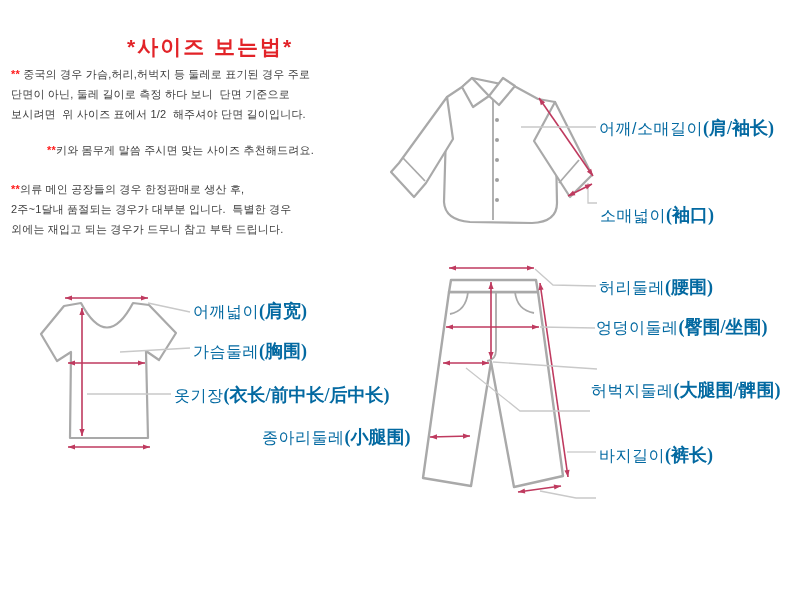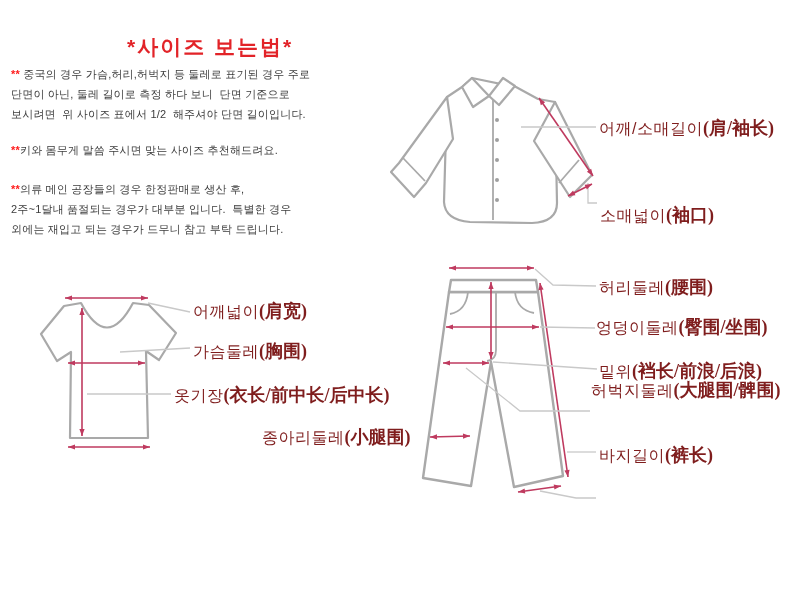--- a/index.html
+++ b/index.html
@@ -3,32 +3,32 @@
 <meta charset="utf-8">
 <style>
   html,body{margin:0;padding:0;background:#fff;}
   .canvas{position:relative;width:780px;height:600px;background:#ffffff;
           font-family:"Liberation Sans",sans-serif;overflow:hidden;}
   .title{position:absolute;left:127px;top:33px;font-size:21px;font-weight:bold;
          color:var(--accent-red,#e22328);letter-spacing:2px;white-space:nowrap;}
   .intro{position:absolute;left:11px;top:64px;width:440px;font-size:11px;
          line-height:20px;color:#3b3b3b;letter-spacing:0.2px;}
   .intro p{margin:0 0 16px 0;white-space:pre-wrap;}
-  .intro p.p2{margin-bottom:19px;}
+  .intro p.p2{margin-bottom:19px;margin-left:36px;}
   .mk{color:var(--marker-red,#ff0000);font-weight:bold;}
   svg.overlay{position:absolute;left:0;top:0;}
   .garment{fill:#ffffff;stroke:var(--outline-gray,#a9a9a9);stroke-width:2.2;
            stroke-linejoin:round;}
   .pantsline{stroke-width:2.4;}
   .detail{fill:none;stroke:var(--outline-gray,#a9a9a9);stroke-width:1.8;}
   line.arr{stroke:var(--arrow-pink,#bf3a5f);stroke-width:1.6;}
   .arrhead{fill:var(--arrow-pink,#bf3a5f);stroke:none;}
   .leader{fill:none;stroke:var(--leader-gray,#c9c9c9);stroke-width:1.3;}
   .btn{fill:#a0a0a0;}
-  .lbl{position:absolute;white-space:nowrap;color:#7f1d1d;}
+  .lbl{position:absolute;white-space:nowrap;color:#0369a1;}
   .lbl .ko{font-size:16px;letter-spacing:0.5px;}
   .lbl .zh{font-size:18px;font-weight:bold;font-family:"Liberation Serif",serif;}
   .lbl.big .ko{font-size:17px;}
   .lbl.big .zh{font-size:20px;}
 </style>
 </head>
 <body style="--accent-red: #e22328; --marker-red: #ff1a1a; --arrow-pink: #bf3a5f; --outline-gray: #a9a9a9; --leader-gray: #c9c9c9;">
 
 <div class="canvas">
 
@@ -129,18 +129,17 @@
 
   <div class="lbl" style="left:599px;top:116px"><span class="ko">어깨/소매길이</span><span class="zh">(肩/袖长)</span></div>
   <div class="lbl" style="left:600px;top:203px"><span class="ko">소매넓이</span><span class="zh">(袖口)</span></div>
 
   <div class="lbl" style="left:193px;top:299px"><span class="ko">어깨넓이</span><span class="zh">(肩宽)</span></div>
   <div class="lbl" style="left:193px;top:339px"><span class="ko">가슴둘레</span><span class="zh">(胸围)</span></div>
   <div class="lbl" style="left:174px;top:383px"><span class="ko">옷기장</span><span class="zh">(衣长/前中长/后中长)</span></div>
 
   <div class="lbl" style="left:599px;top:275px"><span class="ko">허리둘레</span><span class="zh">(腰围)</span></div>
   <div class="lbl" style="left:596px;top:315px"><span class="ko">엉덩이둘레</span><span class="zh">(臀围/坐围)</span></div>
-  <div class="lbl" style="left:599px;top:359px"><span class="ko">밑위</span><span class="zh">(裆长/前浪/后浪)</span></div>
   <div class="lbl" style="left:591px;top:378px"><span class="ko">허벅지둘레</span><span class="zh">(大腿围/髀围)</span></div>
   <div class="lbl" style="left:599px;top:443px"><span class="ko">바지길이</span><span class="zh">(裤长)</span></div>
   <div class="lbl" style="left:262px;top:425px"><span class="ko">종아리둘레</span><span class="zh">(小腿围)</span></div>
 
 </div>
 
 </body></html>

